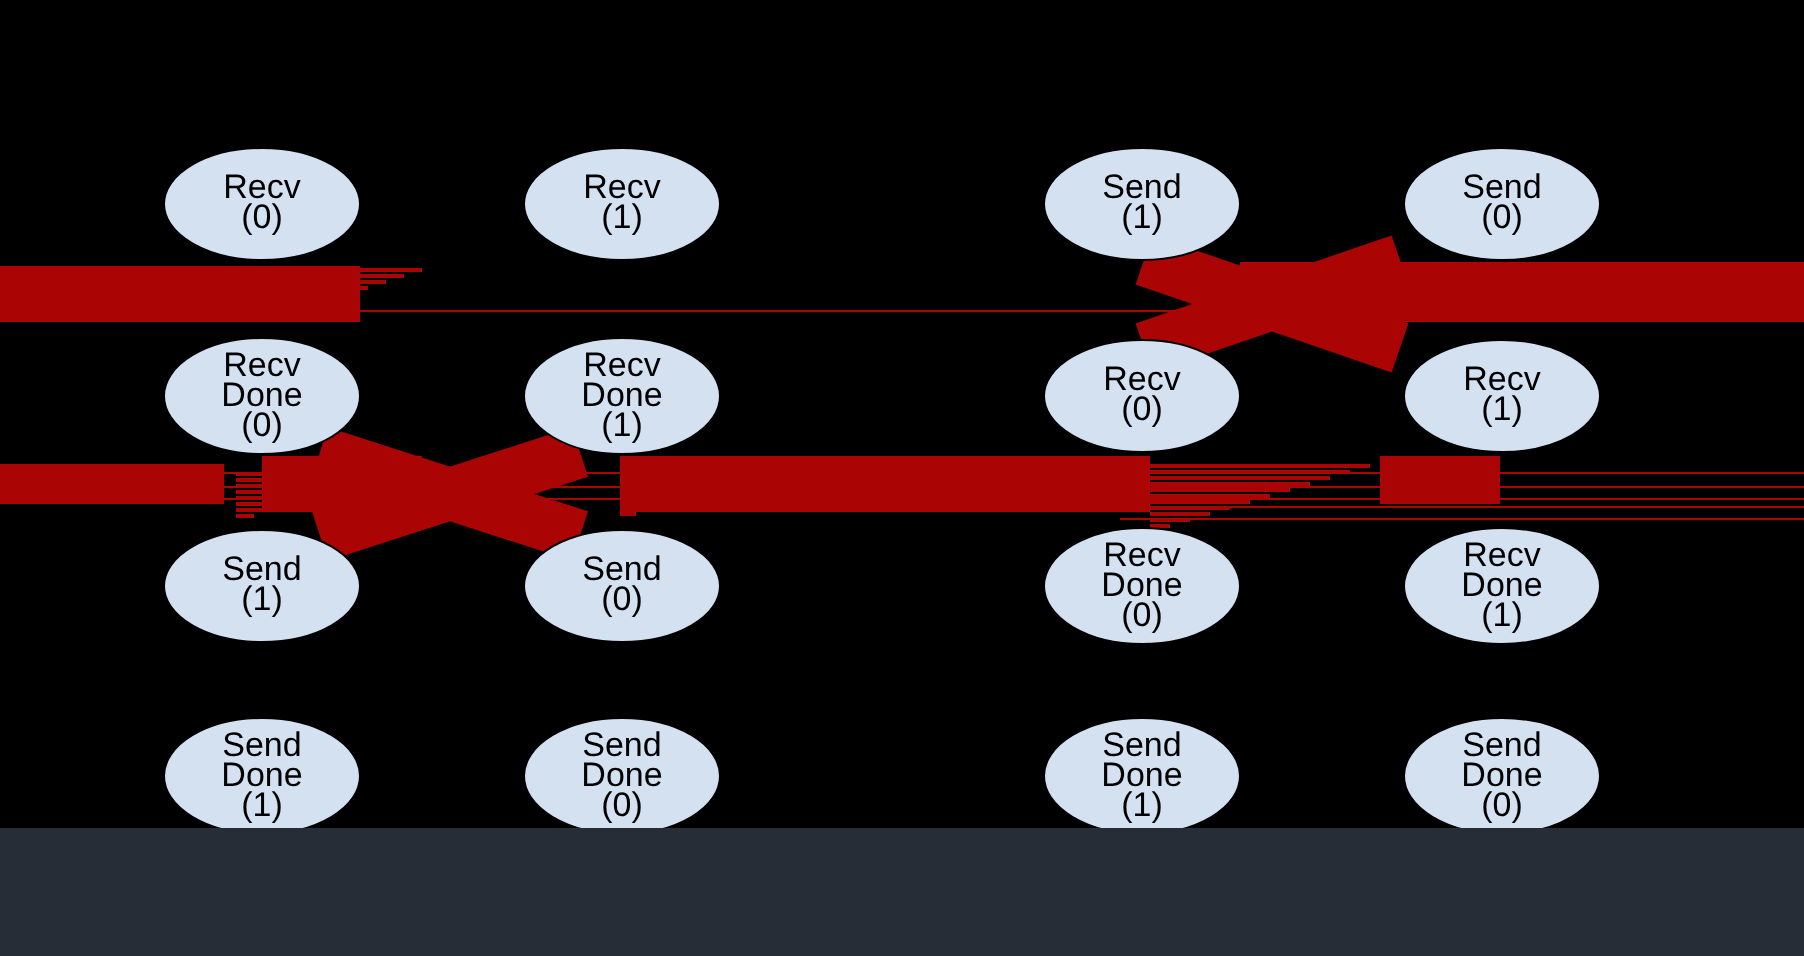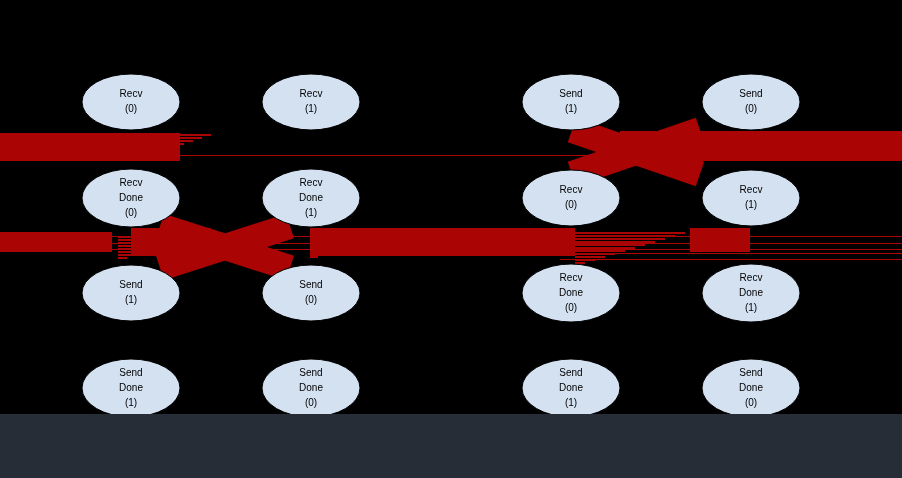--- a/index.html
+++ b/index.html
@@ -26,21 +26,21 @@
   #footer-bar {
     position: absolute;
     left: 0;
     width: 902px;
     background: #262d36;
   }
   .node-label {
     position: absolute;
     text-align: center;
     color: #000000;
-    font-size: 10px;
+    font-size: 17px;
     line-height: 15px;
     pointer-events: none;
     white-space: pre;
   }
 </style>
 </head>
 <body>
 
 <div id="root">
 

